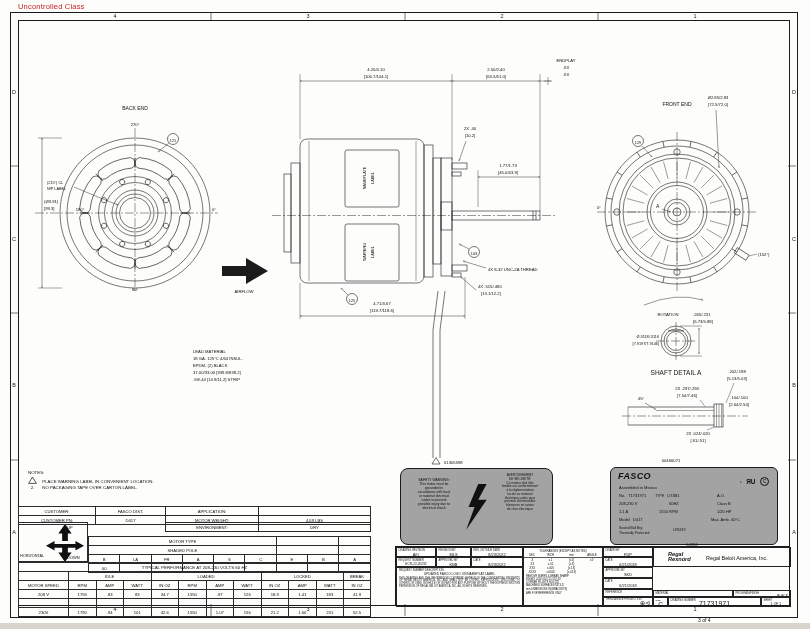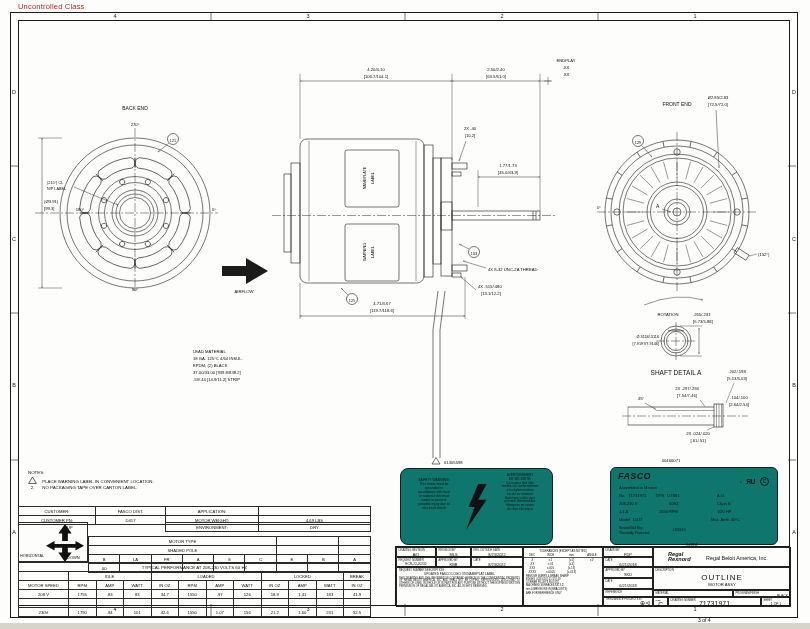--- a/index.html
+++ b/index.html
@@ -8,21 +8,21 @@
   .watermark{color:#c92121;font-size:7.5px;letter-spacing:.2px}
   .frame{position:absolute;border:1.2px solid #1b1b1b}
   .frame2{position:absolute;border:.8px solid #1b1b1b}
   .zone{position:absolute;font-size:5.5px;color:#222;text-align:center;width:10px}
   .pre{white-space:pre-line}
   table{border-collapse:collapse;table-layout:fixed;position:absolute;font-size:4.2px;color:#111}
   td{border:.5px solid #2a2a2a;text-align:center;padding:0;overflow:hidden;white-space:nowrap;height:8px}
   .tb{position:absolute;border:.6px solid #222;box-sizing:border-box;font-size:3.8px;overflow:hidden}
   .tb .lab{position:absolute;top:.5px;left:1.5px;font-size:2.7px;color:#222;white-space:nowrap}
   .tb .val{position:absolute;left:0;right:0;top:4px;text-align:center;font-size:3.9px;white-space:nowrap}
-  .rnd{position:absolute;border:.9px solid #1b1b1b;border-radius:8px;background:#0f766e;box-sizing:border-box}
+  .rnd{position:absolute;border:.9px solid #1b1b1b;border-radius:8px;background:#a3a3a3;box-sizing:border-box}
   .tiny{font-size:3.4px;line-height:1.18;text-align:center}
   .np-row{position:absolute;font-size:4px;white-space:nowrap}
   .fasco{font-weight:bold;font-style:italic;font-size:9px;letter-spacing:.4px}
   .rlogo{font-weight:bold;font-style:italic;font-size:5.6px;line-height:.95}
   .prop{font-size:2.55px;line-height:1.16;text-align:justify;color:#222}
   #dwg{position:absolute;left:0;top:0;pointer-events:none}
   #dwg line,#dwg circle,#dwg rect,#dwg path,#dwg polyline,#dwg polygon{stroke:#1b1b1b;fill:none;stroke-width:.6}
   #dwg .tn{stroke-width:.4}
   #dwg .cl{stroke-width:.45;stroke-dasharray:9 2 2 2}
   #dwg .dm{stroke-width:.45;marker-start:url(#ar);marker-end:url(#ar)}
@@ -398,25 +398,20 @@
   </div>
   <div class="tb" style="left:207px;top:42px;width:50px;height:8px">
     <span class="lab">REFERENCE</span>
   </div>
   <div class="tb" style="left:257px;top:0;width:138px;height:20px">
     <div class="rlogo" style="position:absolute;left:14px;top:4px">
       <div>Regal</div>
       <div>Rexnord</div>
     </div>
     <div style="position:absolute;left:52px;top:7px;font-size:5.4px">Regal Beloit America, Inc.</div>
-  </div>
-  <div class="tb" style="left:257px;top:20px;width:138px;height:23px">
-    <span class="lab">DESCRIPTION</span>
-    <div style="text-align:center;font-size:8px;letter-spacing:1px;margin-top:5px">OUTLINE</div>
-    <div style="text-align:center;font-size:4.2px">MOTOR ASSY</div>
   </div>
   <div class="tb" style="left:257px;top:43px;width:80px;height:7px">
     <span class="lab">MATERIAL</span>
   </div>
   <div class="tb" style="left:337px;top:43px;width:58px;height:7px">
     <span class="lab">PROGRAM/FINISH</span>
     <span style="position:absolute;right:2px;top:2.5px;font-size:3.4px">BLACK</span>
   </div>
   <div class="tb" style="left:207px;top:50px;width:50px;height:10px">
     <span class="lab pre" style="line-height:1.1">THIRD ANGLE

